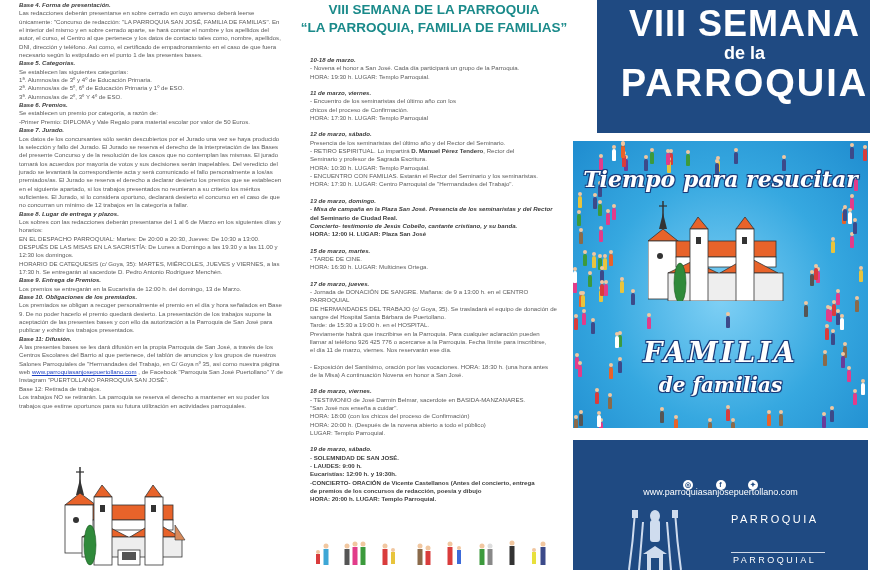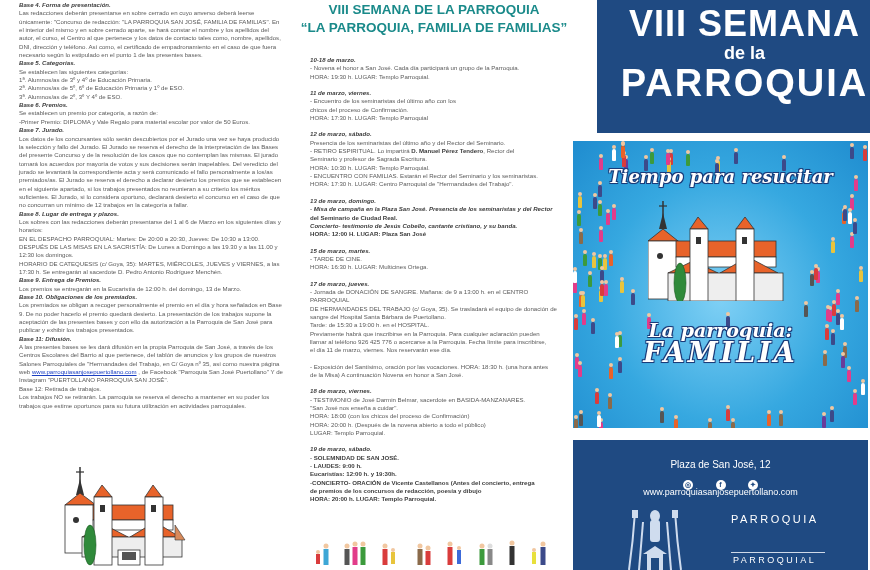--- a/index.html
+++ b/index.html
@@ -27,21 +27,21 @@
   #hdr { position:absolute; left:5px; top:0; width:295px; height:133px; background:#1f4a82; color:#fff; text-align:center;margin-left:24px; }
   #h1 { position:absolute; top:3px; left:0; width:100%; font-size:36px; font-weight:bold; letter-spacing:1px; }
   #h2 { position:absolute; top:43px; left:0; width:100%; font-size:18px; font-weight:bold; }
   #h3 { position:absolute; top:62px; left:0; width:100%; font-size:38px; font-weight:bold; letter-spacing:2px; }
   #h4 { position:absolute; top:108px; left:0; width:100%; font-size:10px; font-weight:bold; }
 
   #poster { position:absolute; left:5px; top:141px; width:295px; height:287px; background:radial-gradient(ellipse at 50% 55%, #7fd0f5 0%, #36a8e0 55%, #1f8ccf 100%); overflow:hidden; }
   .person { position:absolute; width:4px; height:12px; border-radius:2px 2px 1px 1px; }
   .person::before { content:""; position:absolute; top:-4px; left:0; width:4px; height:4px; border-radius:50%; background:#f1c7a0; }
   .ptitle { position:absolute; left:0; width:100%; text-align:center; color:#fff; font-family:"DejaVu Serif", serif; font-style:italic; font-weight:bold; text-shadow:0 0 2px #1b3c7a, 1px 1px 0 #1b3c7a, -1px -1px 0 #1b3c7a, 1px -1px 0 #1b3c7a, -1px 1px 0 #1b3c7a; }
-  #pt1 { top:25px; font-size:18px; }
+  #pt1 { top:25px; font-size:22px; }
   #pt2 { top:178px; font-size:19px; }
   #pt3 { top:196px; font-size:27px; letter-spacing:3px; }
   #pt4 { top:232px; font-size:20px; }
 
   #footer { position:absolute; left:5px; top:440px; width:295px; height:130px; background:#1f4a82; color:#fff; }
   #addr { position:absolute; top:19px; width:100%; text-align:center; font-size:10px; }
   #icons { position:absolute; top:33px; width:100%; text-align:center; }
   .sicon { display:inline-block; width:10px; height:10px; border-radius:50%; background:#fff; color:#1f4a82; font-size:7px; line-height:10px; text-align:center; margin:0 9px; font-weight:bold; }
   #web { position:absolute; top:47px; width:100%; text-align:center; font-size:9px; }
   #logo { position:absolute; left:52px; top:62px; width:60px; height:68px; }
@@ -331,26 +331,25 @@
         <rect x="20" y="72" width="115" height="28" fill="#eee" stroke="#333" stroke-width="0.8"></rect>
         <polygon points="42,28 50,16 60,28" fill="#e8632a" stroke="#333" stroke-width="0.8"></polygon>
         <rect x="42" y="28" width="18" height="72" fill="#fff" stroke="#333" stroke-width="0.8"></rect>
         <rect x="48" y="36" width="5" height="7" fill="#333"></rect>
         <polygon points="88,28 97,16 106,28" fill="#e8632a" stroke="#333" stroke-width="0.8"></polygon>
         <rect x="88" y="28" width="18" height="72" fill="#fff" stroke="#333" stroke-width="0.8"></rect>
         <rect x="94" y="36" width="5" height="7" fill="#333"></rect>
         <ellipse cx="32" cy="82" rx="6" ry="20" fill="#2f8a3a" stroke="#1b5a22" stroke-width="0.6"></ellipse>
       </svg>
     </div>
-    <div id="pt2" class="ptitle">La parroquia:</div>
     <div id="pt3" class="ptitle">FAMILIA</div>
+    <div id="pt4" class="ptitle">de familias</div>
   </div>
 
   <div id="footer">
-    <div id="addr">Plaza de San José, 12</div>
     <div id="icons">
       <span class="sicon">◎</span>
       <span class="sicon">f</span>
       <span class="sicon">✦</span>
     </div>
     <div id="web">www.parroquiasanjosepuertollano.com</div>
     <div id="logo">
       <svg width="60" height="68" viewBox="0 0 60 68">
         <g fill="none" stroke="#cfdcee" stroke-width="2">
           <path d="M4,68 Q8,40 10,10"></path>

